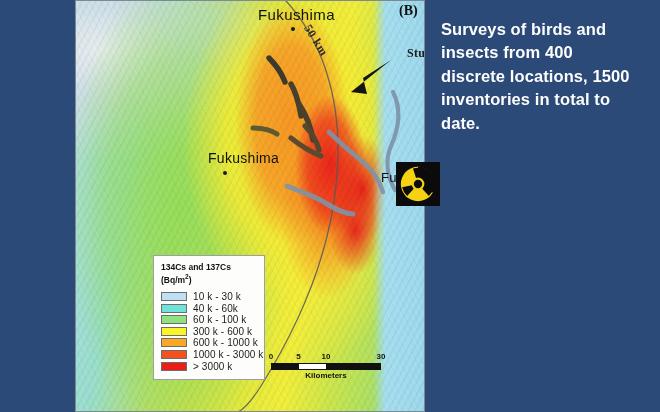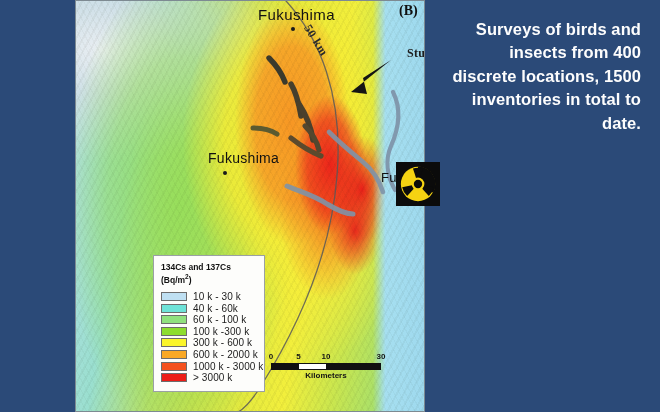--- a/index.html
+++ b/index.html
@@ -132,21 +132,20 @@
   #scale-bar i{display:block;height:100%;}
   #scale-cap{
     text-align:center;font-size:8px;color:#141414;margin-top:1px;font-weight:600;
   }
 
   
   #caption{
     position:absolute;left:441px;top:18px;width:200px;
     color:#fdfdfd;font-size:16.5px;font-weight:700;line-height:1.42;
     letter-spacing:.1px;
-    text-align:right;
   }
 </style>
 </head>
 <body>
 
 <div id="slide">
 
   <div id="map-panel">
 
     <div class="terrain t-base"></div>
@@ -203,30 +202,26 @@
           </div>
           <div class="leg-row">
             <div class="leg-sw" style="background: rgb(111, 227, 216);"></div>
             <div class="leg-txt">40 k - 60k</div>
           </div>
           <div class="leg-row">
             <div class="leg-sw" style="background: rgb(144, 225, 127);"></div>
             <div class="leg-txt">60 k - 100 k</div>
           </div>
           <div class="leg-row">
-            <div class="leg-sw" style="background: rgb(141, 221, 46);"></div>
-            <div class="leg-txt">100 k -300 k</div>
-          </div>
-          <div class="leg-row">
             <div class="leg-sw" style="background: rgb(250, 245, 42);"></div>
             <div class="leg-txt">300 k - 600 k</div>
           </div>
           <div class="leg-row">
             <div class="leg-sw" style="background: rgb(249, 168, 37);"></div>
-            <div class="leg-txt">600 k - 2000 k</div>
+            <div class="leg-txt">600 k - 1000 k</div>
           </div>
           <div class="leg-row">
             <div class="leg-sw" style="background: rgb(244, 81, 30);"></div>
             <div class="leg-txt">1000 k - 3000 k</div>
           </div>
           <div class="leg-row">
             <div class="leg-sw" style="background: rgb(236, 29, 23);"></div>
             <div class="leg-txt">&gt; 3000 k</div>
           </div>
         </div>

